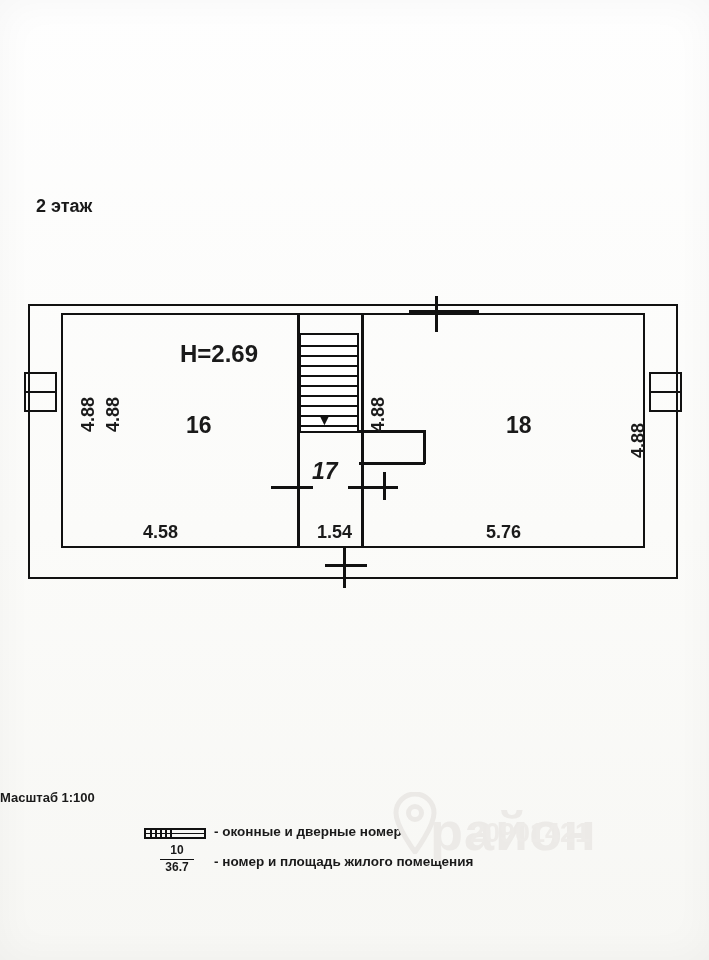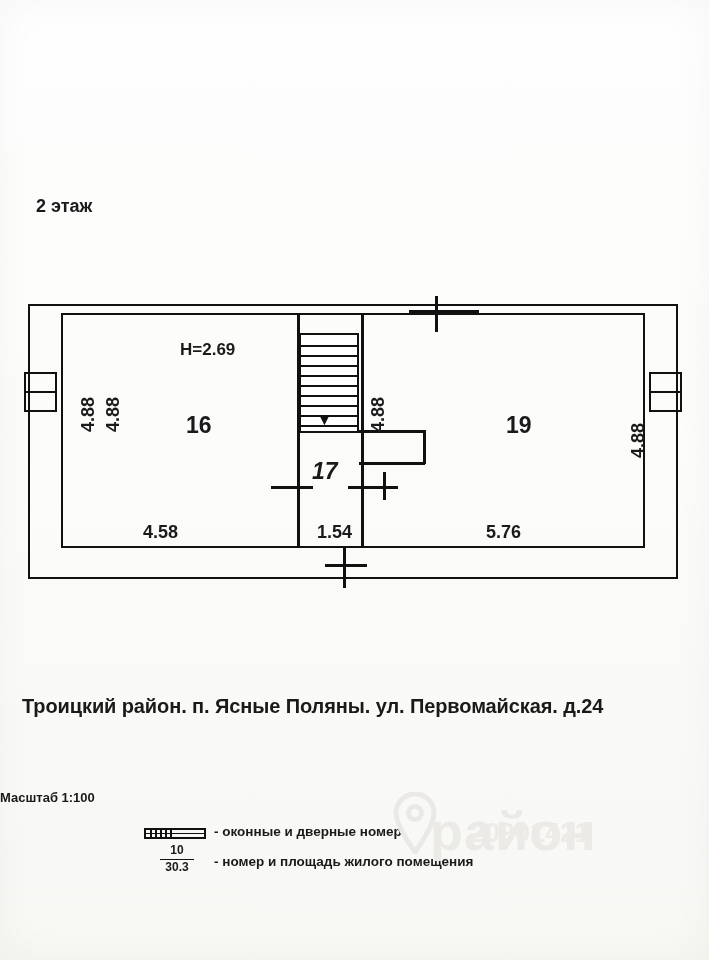--- a/index.html
+++ b/index.html
@@ -144,21 +144,21 @@
     font-size: 18px;
     font-weight: 600;
   }
   .dim.vert {
     transform: rotate(-90deg);
     transform-origin: left top;
     white-space: nowrap;
   }
   .height-label {
     position: absolute;
-    font-size: 17px;
+    font-size: 24px;
     font-weight: 700;
   }
   
   .address {
     position: absolute;
     top: 695px;
     left: 22px;
     width: 670px;
     font-size: 20px;
     font-weight: 700;
@@ -335,33 +335,32 @@
       <div class="wline" style="top:19px;"></div>
       <div class="wline" style="top:38px;"></div>
       <div class="wcap" style="left:0; top:0;"></div>
       <div class="wcap" style="left:31px; top:0;"></div>
     </div>
 
     <div class="height-label" style="left:152px; top:40px;">H=2.69</div>
 
     <div class="room-num" style="left:158px; top:112px;">16</div>
     <div class="room-num" style="left:284px; top:158px;font-style:italic;">17</div>
-    <div class="room-num" style="left:478px; top:112px;">19</div>
+    <div class="room-num" style="left:478px; top:112px;">18</div>
 
     <div class="dim vert" style="left:50px; top:132px;">4.88</div>
     <div class="dim vert" style="left:75px; top:132px;">4.88</div>
     <div class="dim vert" style="left:340px; top:132px;">4.88</div>
     <div class="dim vert" style="left:600px; top:158px;">4.88</div>
 
     <div class="dim" style="left:115px; top:222px;">4.58</div>
     <div class="dim" style="left:289px; top:222px;">1.54</div>
     <div class="dim" style="left:458px; top:222px;">5.76</div>
   </div>
 
-  <div class="address">Троицкий район. п. Ясные Поляны. ул. Первомайская. д.24</div>
 
   <div class="scale">Масштаб 1:100</div>
 
   <div class="legend">
 
     <div class="legend-row">
       <div class="sym">
         <div class="sym-open">
           <div class="bar" style="top:0;"></div>
           <div class="bar" style="top:4.6px;"></div>
@@ -376,21 +375,21 @@
         </div>
       </div>
       <div class="txt">- оконные и дверные номер</div>
     </div>
 
     <div class="legend-row">
       <div class="sym">
         <div class="sym-frac">
           <span class="num">10</span>
           <span class="bar2"></span>
-          <span class="den">30.3</span>
+          <span class="den">36.7</span>
         </div>
       </div>
       <div class="txt" style="top:6px;">- номер и площадь жилого помещения</div>
     </div>
   </div>
 
   <div class="wm wm-pin">
     <svg width="46" height="62" viewBox="0 0 46 62" aria-hidden="true">
       <path d="M23 2C12.5 2 4 10.5 4 21c0 13.5 19 39 19 39s19-25.5 19-39C42 10.5 33.5 2 23 2z" fill="none" stroke="#ebe9e6" stroke-width="5"></path>
       <circle cx="23" cy="21" r="6.5" fill="none" stroke="#ebe9e6" stroke-width="5"></circle>

